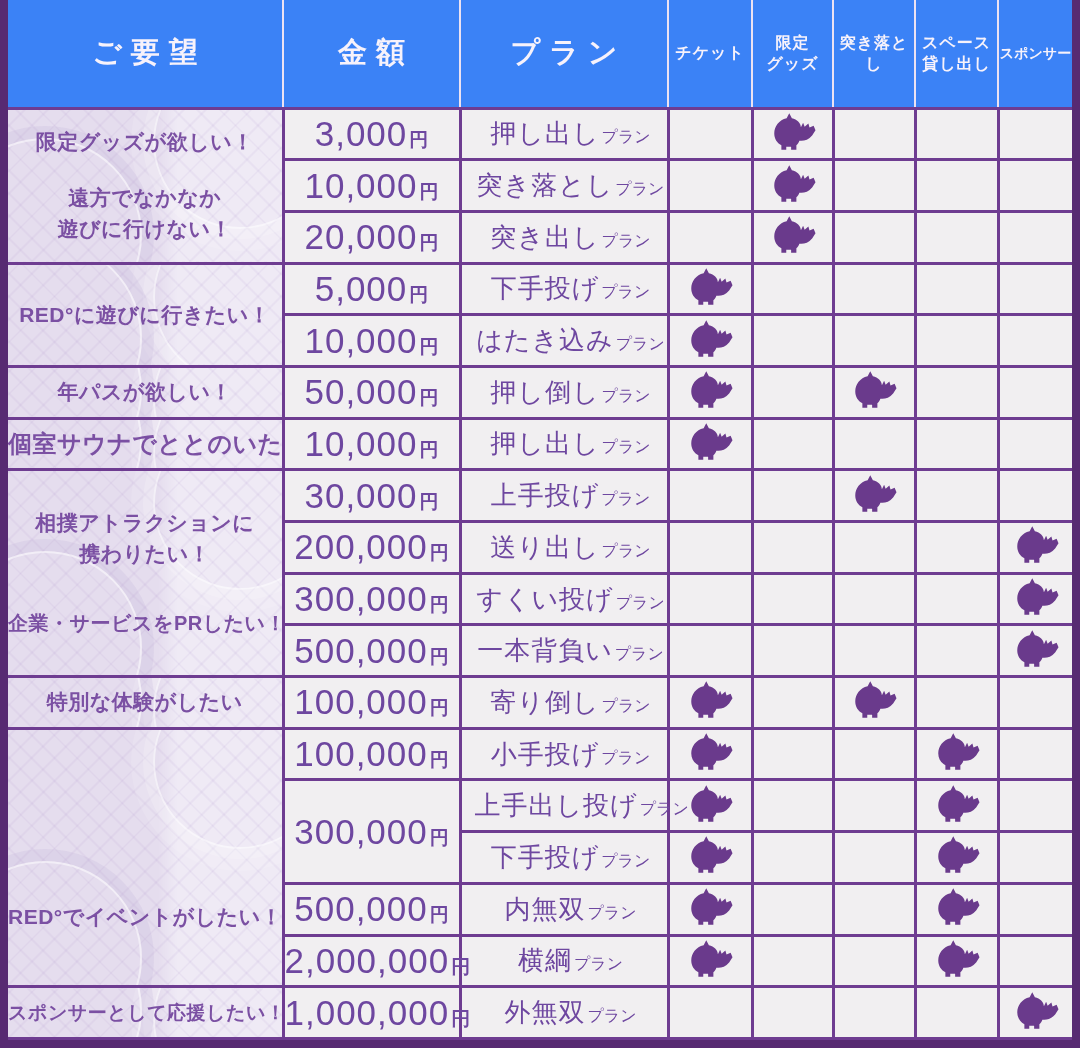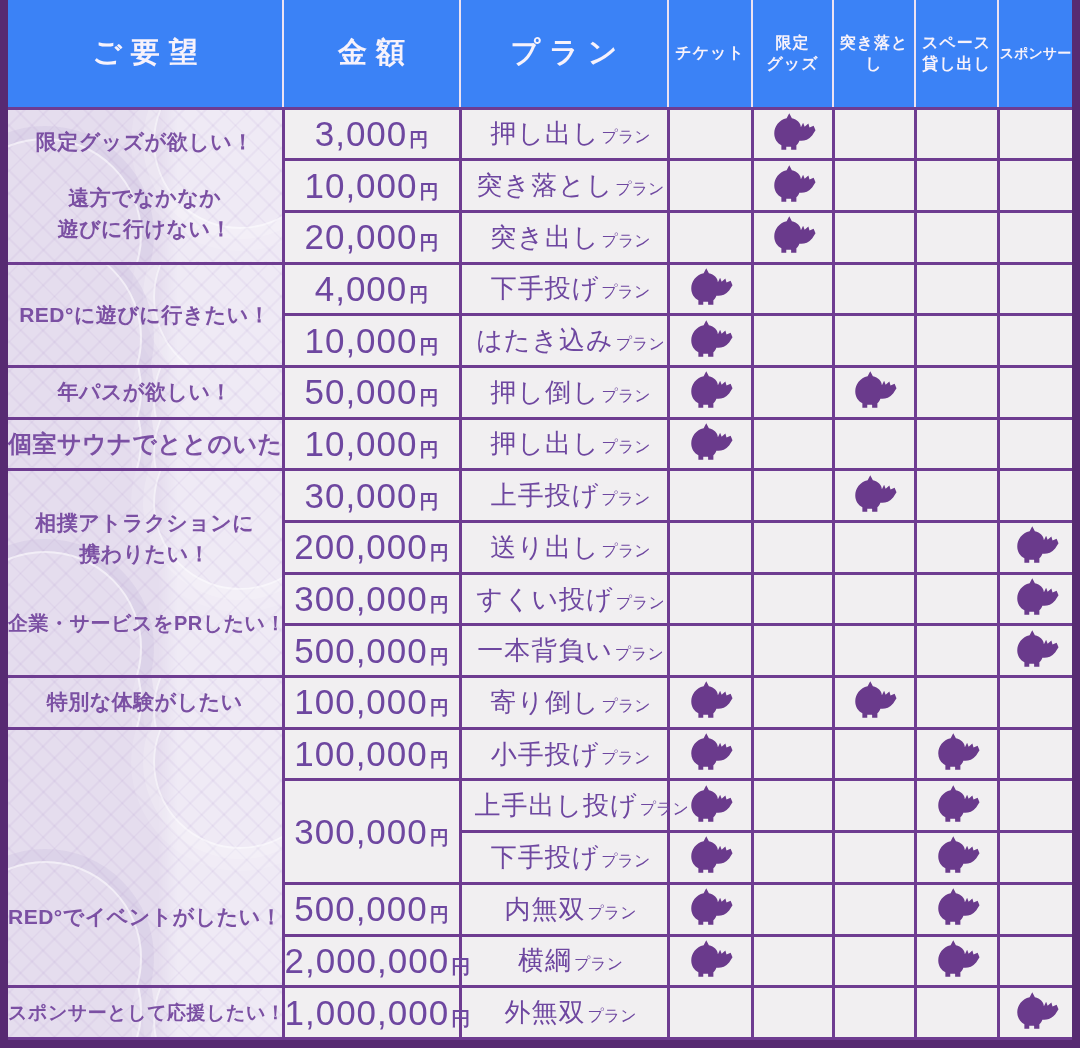--- a/index.html
+++ b/index.html
@@ -142,21 +142,21 @@
                 <use href="#mascot"></use>
               </svg></span></td>
       <td class="benefit"><span class="mascot"><svg>
                 <use href="#mascot"></use>
               </svg></span></td>
     </tr>
     <tr>
       <td class="wish" rowspan="2">
         <div class="wish-text"><span>RED°に遊びに行きたい！</span></div>
       </td>
-      <td class="amount"><span class="num">4,000</span><span class="unit">円</span></td>
+      <td class="amount"><span class="num">5,000</span><span class="unit">円</span></td>
       <td class="plan"><span class="plan-name">下手投げ</span><span class="plan-suffix">プラン</span></td>
       <td class="benefit on"><span class="mascot"><svg>
                 <use href="#mascot"></use>
               </svg></span></td>
       <td class="benefit"><span class="mascot"><svg>
                 <use href="#mascot"></use>
               </svg></span></td>
       <td class="benefit"><span class="mascot"><svg>
                 <use href="#mascot"></use>
               </svg></span></td>

